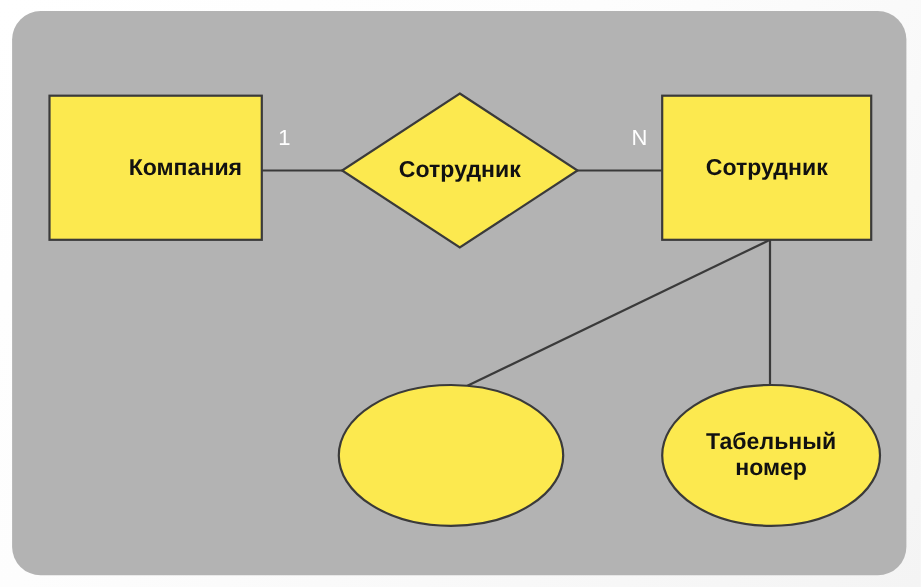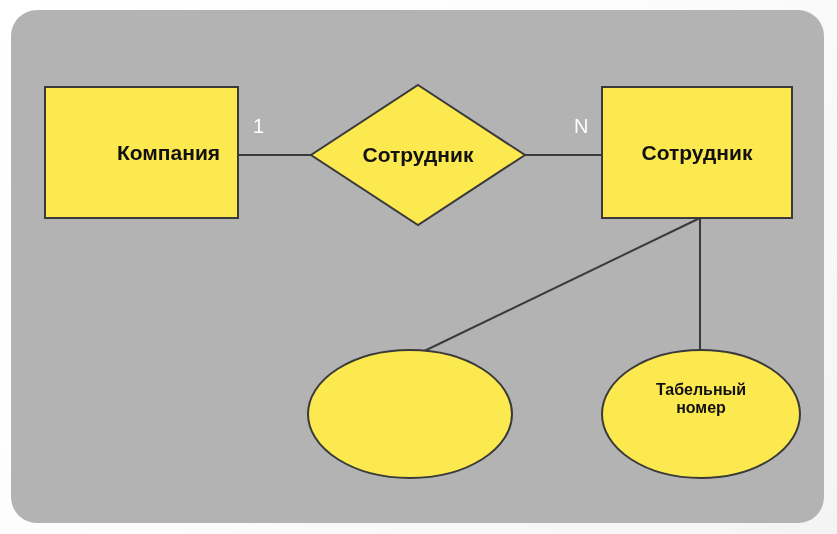--- a/index.html
+++ b/index.html
@@ -40,21 +40,21 @@
     color: #111111;
     font-weight: bold;
     line-height: 1.12;
     pointer-events: none;
     white-space: pre-line;
   }
   #label-company   { left: 45px;  top: 87px;  width: 193px; height: 131px; font-size: 21px; padding-left: 27px; }
   #label-relation  { left: 318px; top: 120px; width: 200px; height: 70px;  font-size: 21px; }
   #label-employee  { left: 602px; top: 87px;  width: 190px; height: 131px; font-size: 21px; border-radius: 27px; }
   #label-attr-fio  { left: 308px; top: 350px; width: 204px; height: 128px; font-size: 21px; }
-  #label-attr-tab  { left: 602px; top: 335px; width: 198px; height: 128px; font-size: 16px; }
+  #label-attr-tab  { left: 602px; top: 350px; width: 198px; height: 128px; font-size: 21px; }
 
   .cardinality {
     position: absolute;
     color: #ffffff;
     font-size: 20px;
     font-weight: normal;
     pointer-events: none;
   }
   #card-one { left: 253px; top: 115px; }
   #card-many { left: 574px; top: 115px; }

